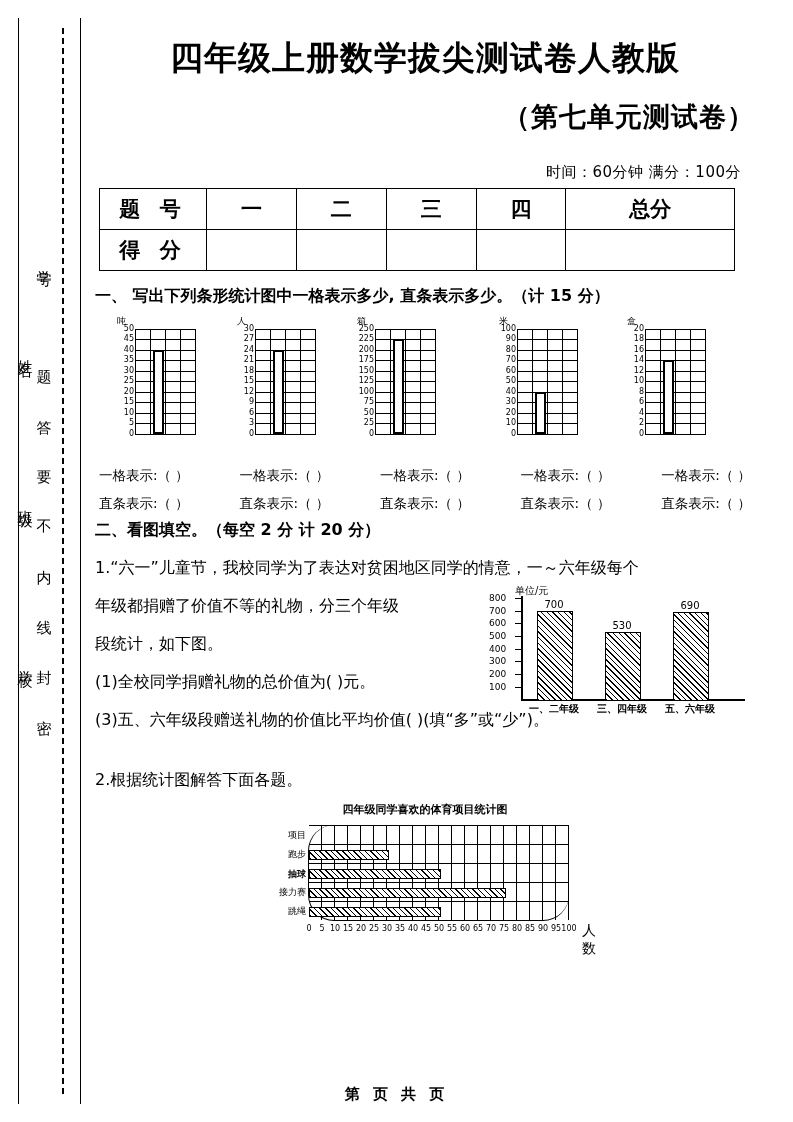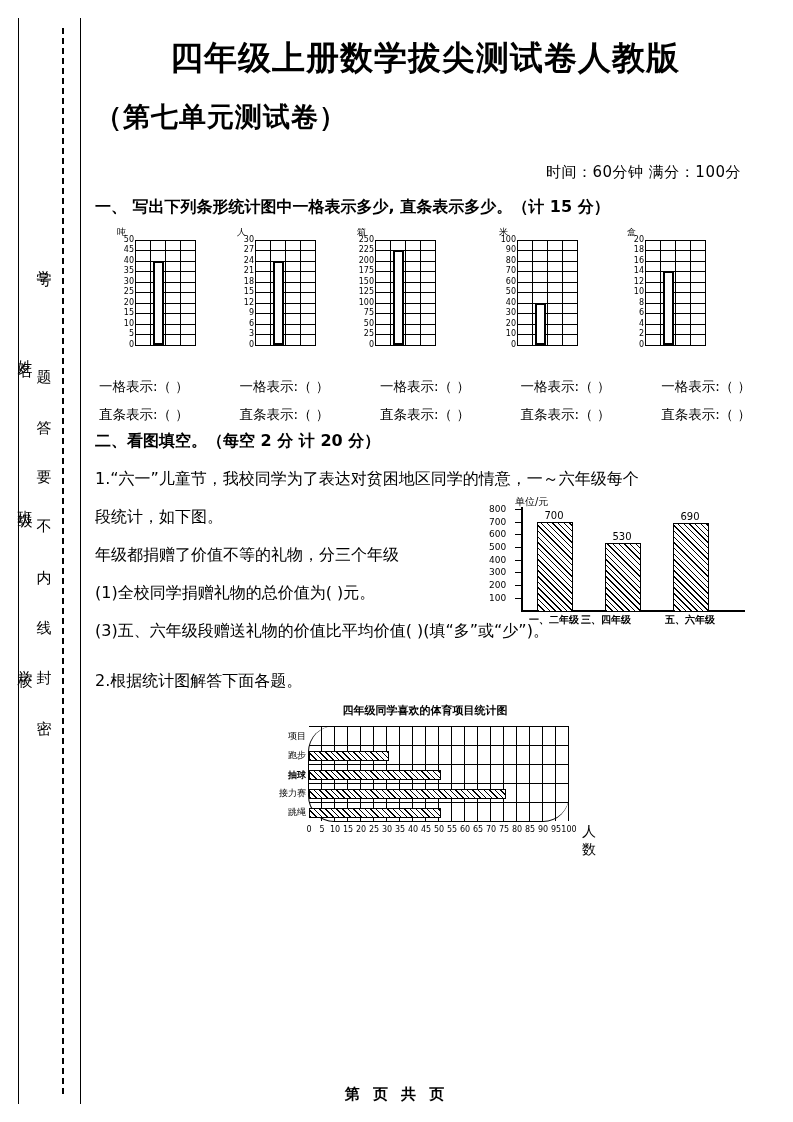--- a/index.html
+++ b/index.html
@@ -39,21 +39,21 @@
   .vtext.col2{left:-3px;}
 
   
   .content{position:absolute;left:95px;top:22px;width:660px;}
   .title{
     text-align:center;font-size:33px;font-weight:bold;
     letter-spacing:1px;margin-top:14px;
     font-family:"DejaVu Sans","Liberation Sans",sans-serif;
   }
   .subtitle{
-    text-align:left;font-size:27px;font-weight:bold;margin-top:18px;letter-spacing:1px;
+    text-align:right;font-size:27px;font-weight:bold;margin-top:18px;letter-spacing:1px;
   }
   .meta{
     text-align:right;font-size:15px;margin-top:28px;padding-right:14px;letter-spacing:0.5px;
   }
 
   table.score{
     border-collapse:collapse;width:636px;margin-top:6px;margin-left:4px;
   }
   table.score td{
     border:1px solid #000;height:38px;text-align:center;
@@ -134,20 +134,40 @@
     <div class="vtext col2" style="top:480px;">班级</div>
     <div class="vtext col2" style="top:640px;">学校</div>
   </div>
 
   <div class="content">
 
     <div class="title">四年级上册数学拔尖测试卷人教版</div>
     <div class="subtitle">（第七单元测试卷）</div>
     <div class="meta">时间：60分钟  满分：100分</div>
 
+    <table class="score">
+      <tbody>
+          <tr>
+        <td class="lbl">题 号</td>
+        <td>一</td>
+        <td>二</td>
+        <td>三</td>
+        <td>四</td>
+        <td>总分</td>
+      </tr>
+      <tr>
+        <td class="lbl">得 分</td>
+        <td></td>
+        <td></td>
+        <td></td>
+        <td></td>
+        <td></td>
+      </tr>
+    </tbody>
+      </table>
 
     <div class="sec">一、  写出下列条形统计图中一格表示多少, 直条表示多少。（计 15 分）</div>
 
     <div class="charts5" id="charts5">
         <div class="mini" style="left: 8px;">
           <div class="unit">吨</div>
           <div class="grid" style="left: 32px; top: 12px; width: 60px; height: 105px;">
             <div class="cell" style="left: 0px; top: 0px; width: 15px; height: 10.5px;"></div>
             <div class="cell" style="left: 15px; top: 0px; width: 15px; height: 10.5px;"></div>
             <div class="cell" style="left: 30px; top: 0px; width: 15px; height: 10.5px;"></div>
@@ -446,22 +466,22 @@
         <span>直条表示:（  ）</span>
         <span>直条表示:（  ）</span>
         <span>直条表示:（  ）</span>
       </div>
     </div>
 
     <div class="sec" style="margin-top:4px;">二、看图填空。（每空 2 分   计 20 分）</div>
 
     <div style="position:relative;margin-top:10px;height:200px;">
       <div class="para" style="width:640px;">1.“六一”儿童节，我校同学为了表达对贫困地区同学的情意，一～六年级每个</div>
+      <div class="para" style="width:400px;">年级都捐赠了价值不等的礼物，分三个年级</div>
       <div class="para" style="width:400px;">段统计，如下图。</div>
-      <div class="para" style="width:400px;">年级都捐赠了价值不等的礼物，分三个年级</div>
       <div class="para" style="width:460px;">(1)全校同学捐赠礼物的总价值为(        )元。</div>
       <div class="para" style="width:640px;">(3)五、六年级段赠送礼物的价值比平均价值(      )(填“多”或“少”)。</div>
 
       <div class="fig1" style="top:34px;" id="fig1">
           <div class="unit">单位/元</div>
           <div class="axis-y"></div>
           <div class="axis-x"></div>
           <div class="tick" style="top: 100.375px;"></div>
           <div class="ylab" style="left: 8px; top: 100.375px; position: absolute; right: auto;">100</div>
           <div class="tick" style="top: 87.75px;"></div>
@@ -476,28 +496,28 @@
           <div class="ylab" style="left: 8px; top: 37.25px; position: absolute; right: auto;">600</div>
           <div class="tick" style="top: 24.625px;"></div>
           <div class="ylab" style="left: 8px; top: 24.625px; position: absolute; right: auto;">700</div>
           <div class="tick" style="top: 12px;"></div>
           <div class="ylab" style="left: 8px; top: 12px; position: absolute; right: auto;">800</div>
           <div class="b" style="left: 56px; width: 34px; height: 88.375px; top: 24.625px;"></div>
           <div class="blab" style="left: 56px; width: 34px; top: 12.625px;">700</div>
           <div class="xlab" style="left: 38px; width: 70px;">一、二年级</div>
           <div class="b" style="left: 124px; width: 34px; height: 66.9125px; top: 46.0875px;"></div>
           <div class="blab" style="left: 124px; width: 34px; top: 34.0875px;">530</div>
-          <div class="xlab" style="left: 90px; width: 70px;">三、四年级</div>
+          <div class="xlab" style="left: 106px; width: 70px;">三、四年级</div>
           <div class="b" style="left: 192px; width: 34px; height: 87.1125px; top: 25.8875px;"></div>
           <div class="blab" style="left: 192px; width: 34px; top: 13.8875px;">690</div>
           <div class="xlab" style="left: 174px; width: 70px;">五、六年级</div>
         </div>
     </div>
 
-    <div class="para" style="margin-top:2px;">2.根据统计图解答下面各题。</div>
+    <div class="para" style="margin-top:12px;">2.根据统计图解答下面各题。</div>
 
     <div class="fig2 f2" id="fig2">
       <div class="t">四年级同学喜欢的体育项目统计图</div>
       <div class="box" id="fig2box">
           <div class="f2grid" style="width: 260px; height: 95px; border-radius: 26px;">
             <div class="c" style="left: 0px; top: 0px; width: 13px; height: 19px;"></div>
             <div class="c" style="left: 13px; top: 0px; width: 13px; height: 19px;"></div>
             <div class="c" style="left: 26px; top: 0px; width: 13px; height: 19px;"></div>
             <div class="c" style="left: 39px; top: 0px; width: 13px; height: 19px;"></div>
             <div class="c" style="left: 52px; top: 0px; width: 13px; height: 19px;"></div>

